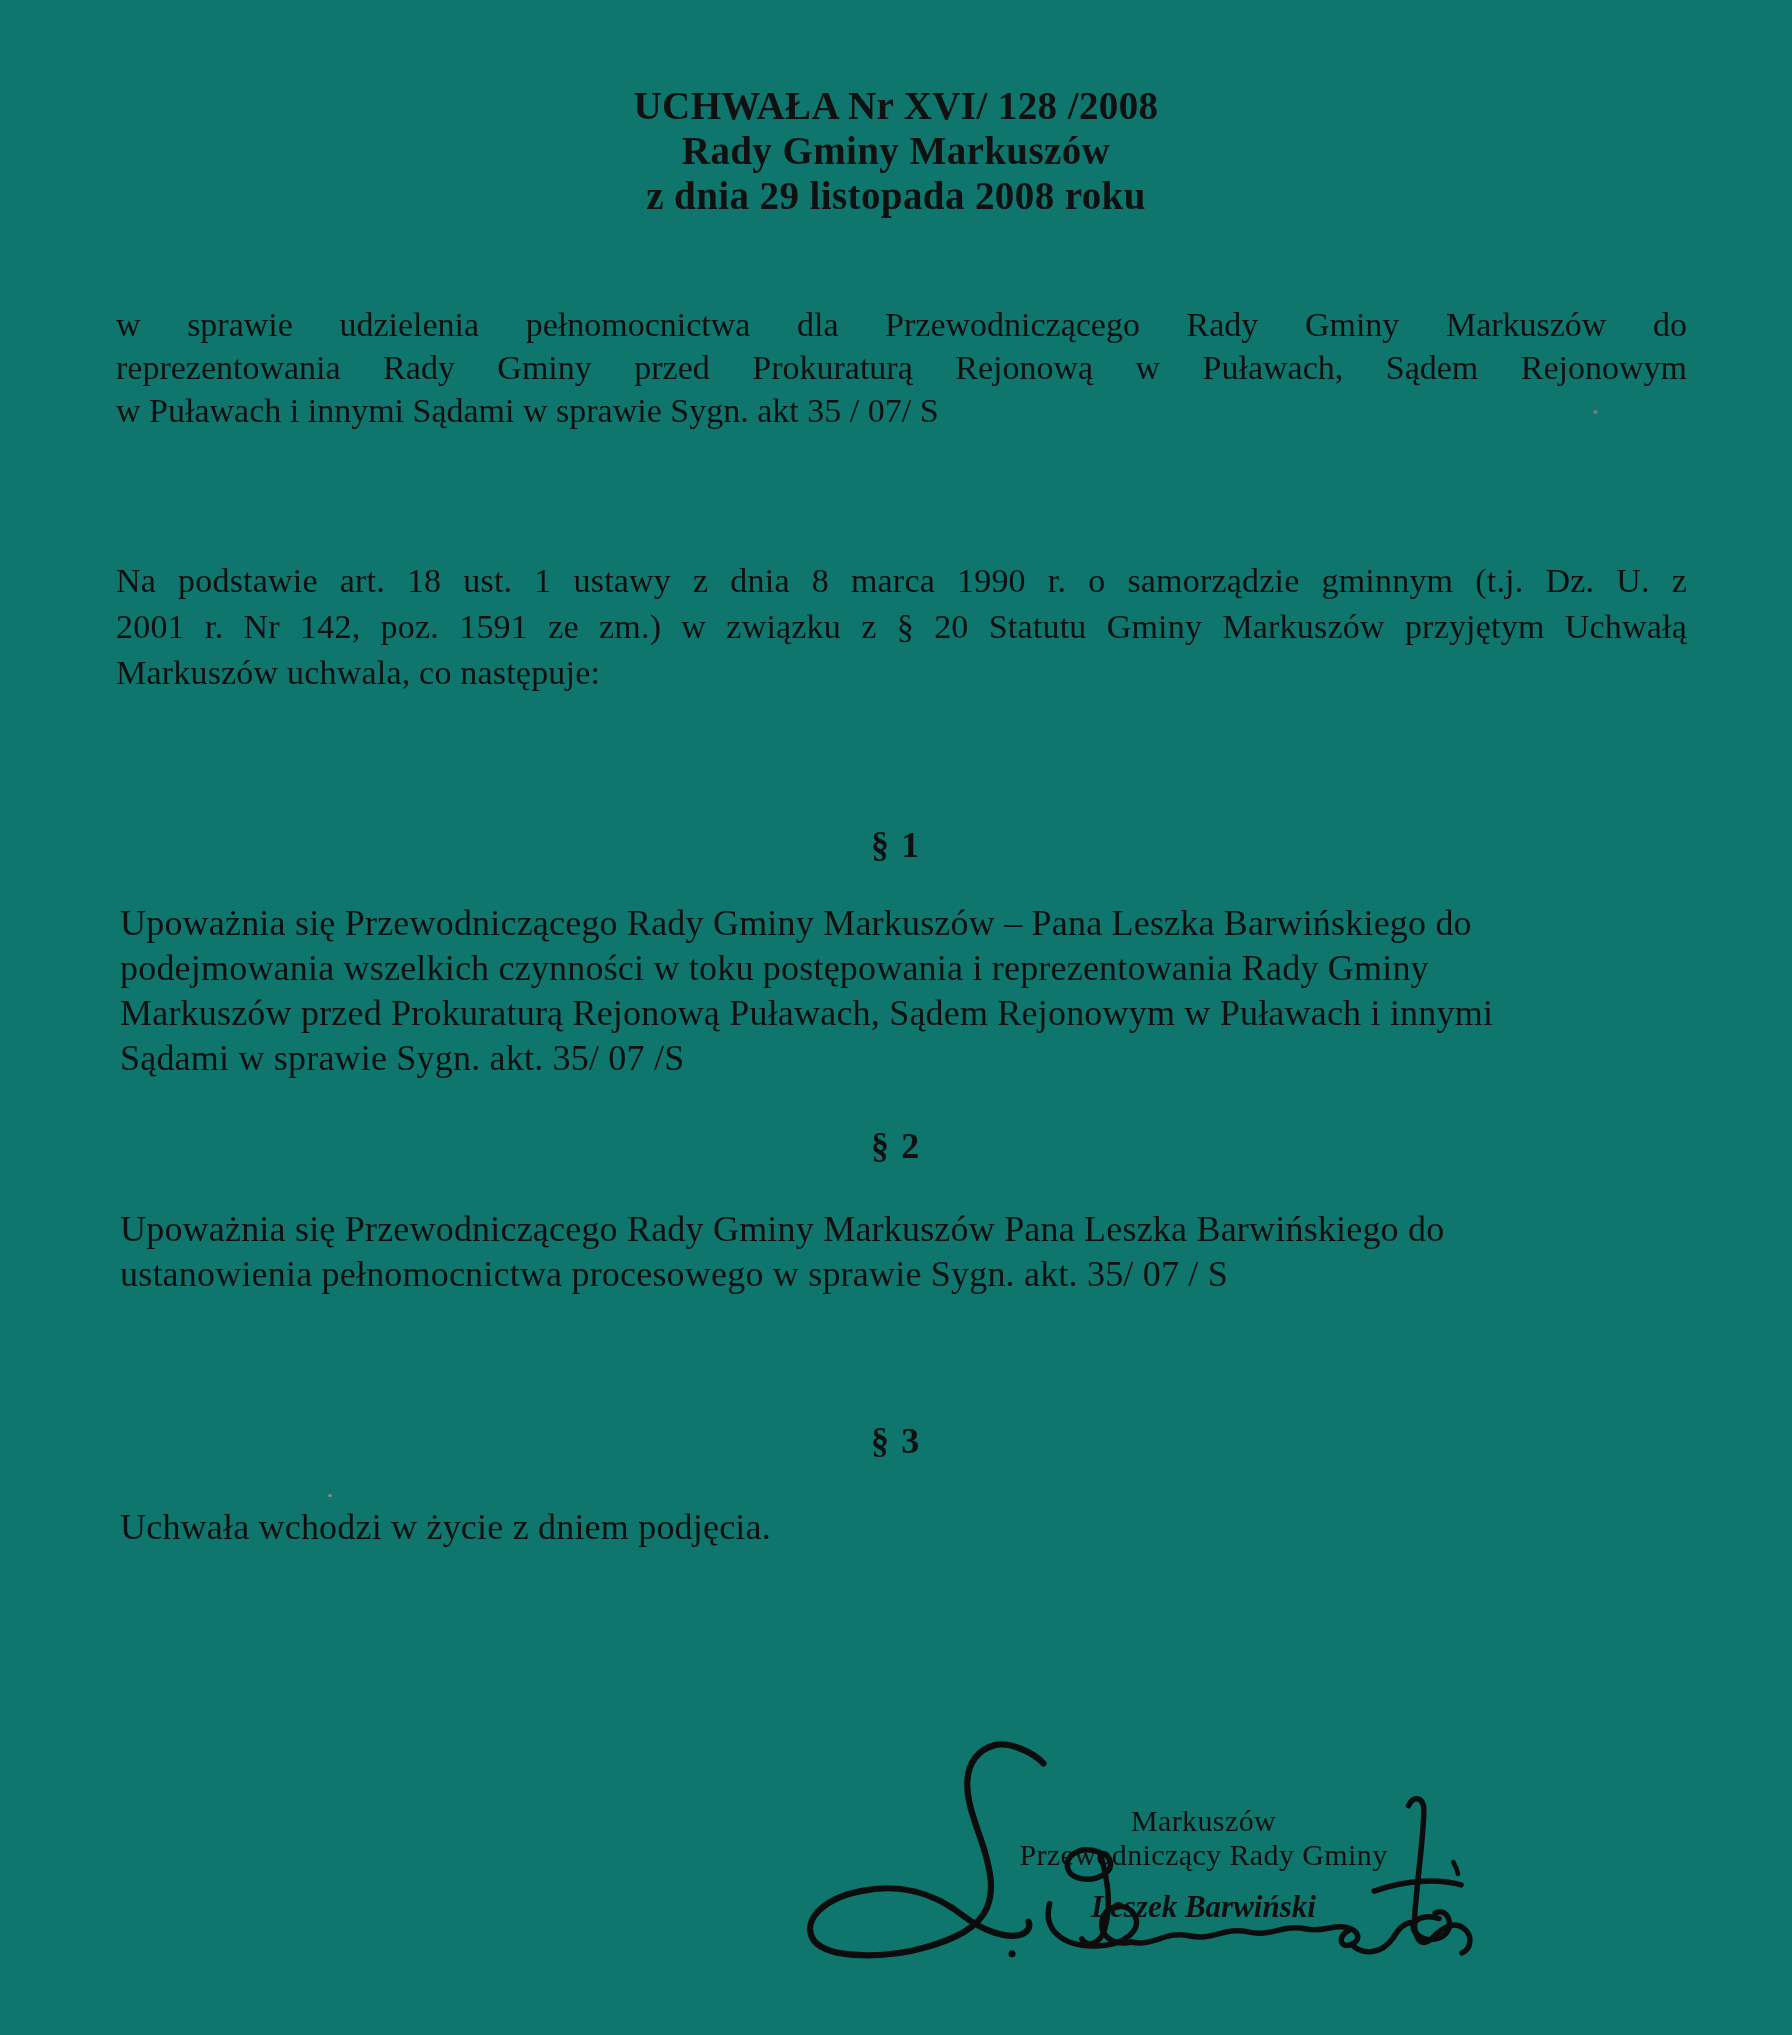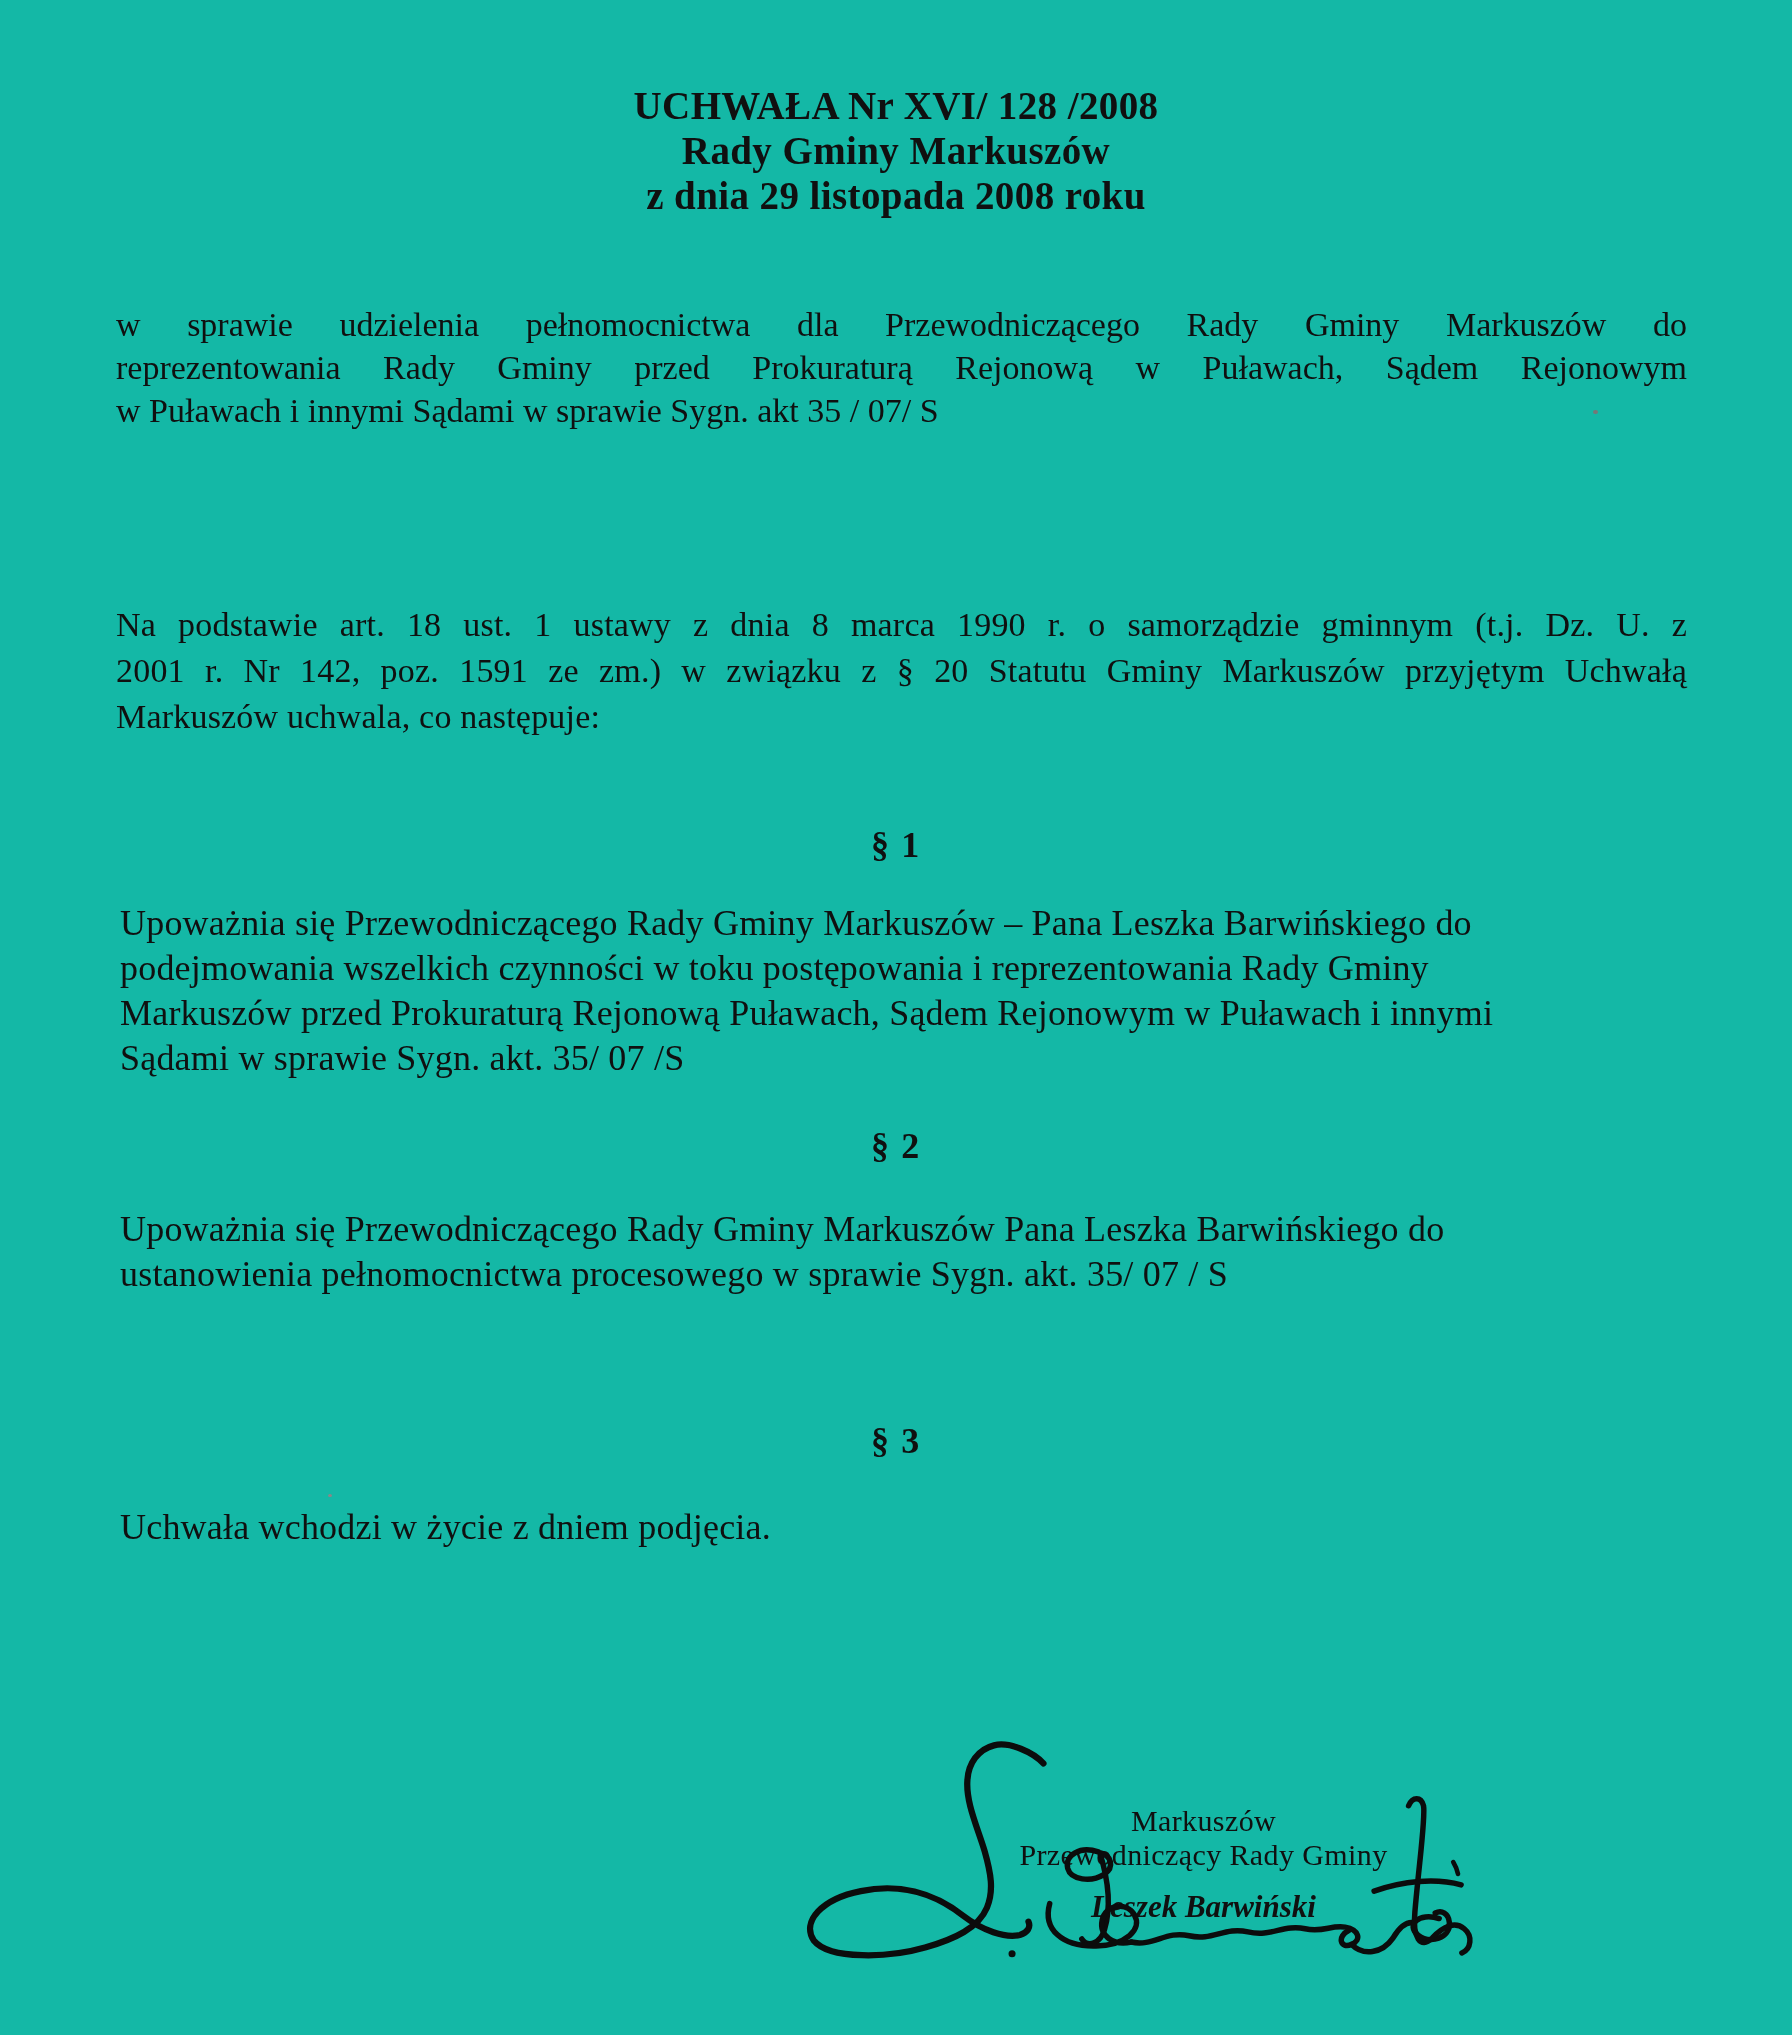--- a/index.html
+++ b/index.html
@@ -1,32 +1,32 @@
 <!DOCTYPE html>
 <html style="font-size:12.5px"><head>
 <meta charset="utf-8">
 <style>
   html,body { margin:0; padding:0; background:#e8e8e8; }
   .page {
     position:relative; width:1792px; height:2035px; overflow:hidden;
-    background:#14b8a6; color:#101010;
+    background:#0f766e; color:#101010;
     font-family:"Liberation Serif","DejaVu Serif",serif;
   }
   .title {
     position:absolute; top:83px; left:0; width:100%;
     text-align:center; font-weight:bold; font-size:39px; line-height:45px;
     letter-spacing:0.4px;
   }
   .subject {
     position:absolute; top:303px; left:116px; width:1571px;
     font-weight:normal; font-size:34px; line-height:43px;
   }
   .preamble {
     position:absolute; top:558px; left:116px; width:1571px;
-    font-size:34px; line-height:46px; letter-spacing:0.2px;margin-top:44px;
+    font-size:34px; line-height:46px; letter-spacing:0.2px;
   }
   .justify .line { text-align:justify; text-align-last:justify; }
   .justify .line:last-child { text-align:justify; text-align-last:left; }
   .sec-label {
     position:absolute; left:0; width:100%; text-align:center;
     font-weight:bold; font-size:36px; line-height:39px; letter-spacing:1.6px;
   }
   .para {
     position:absolute; left:120px; width:1575px;
     font-size:36px; line-height:45px; letter-spacing:0.2px;

